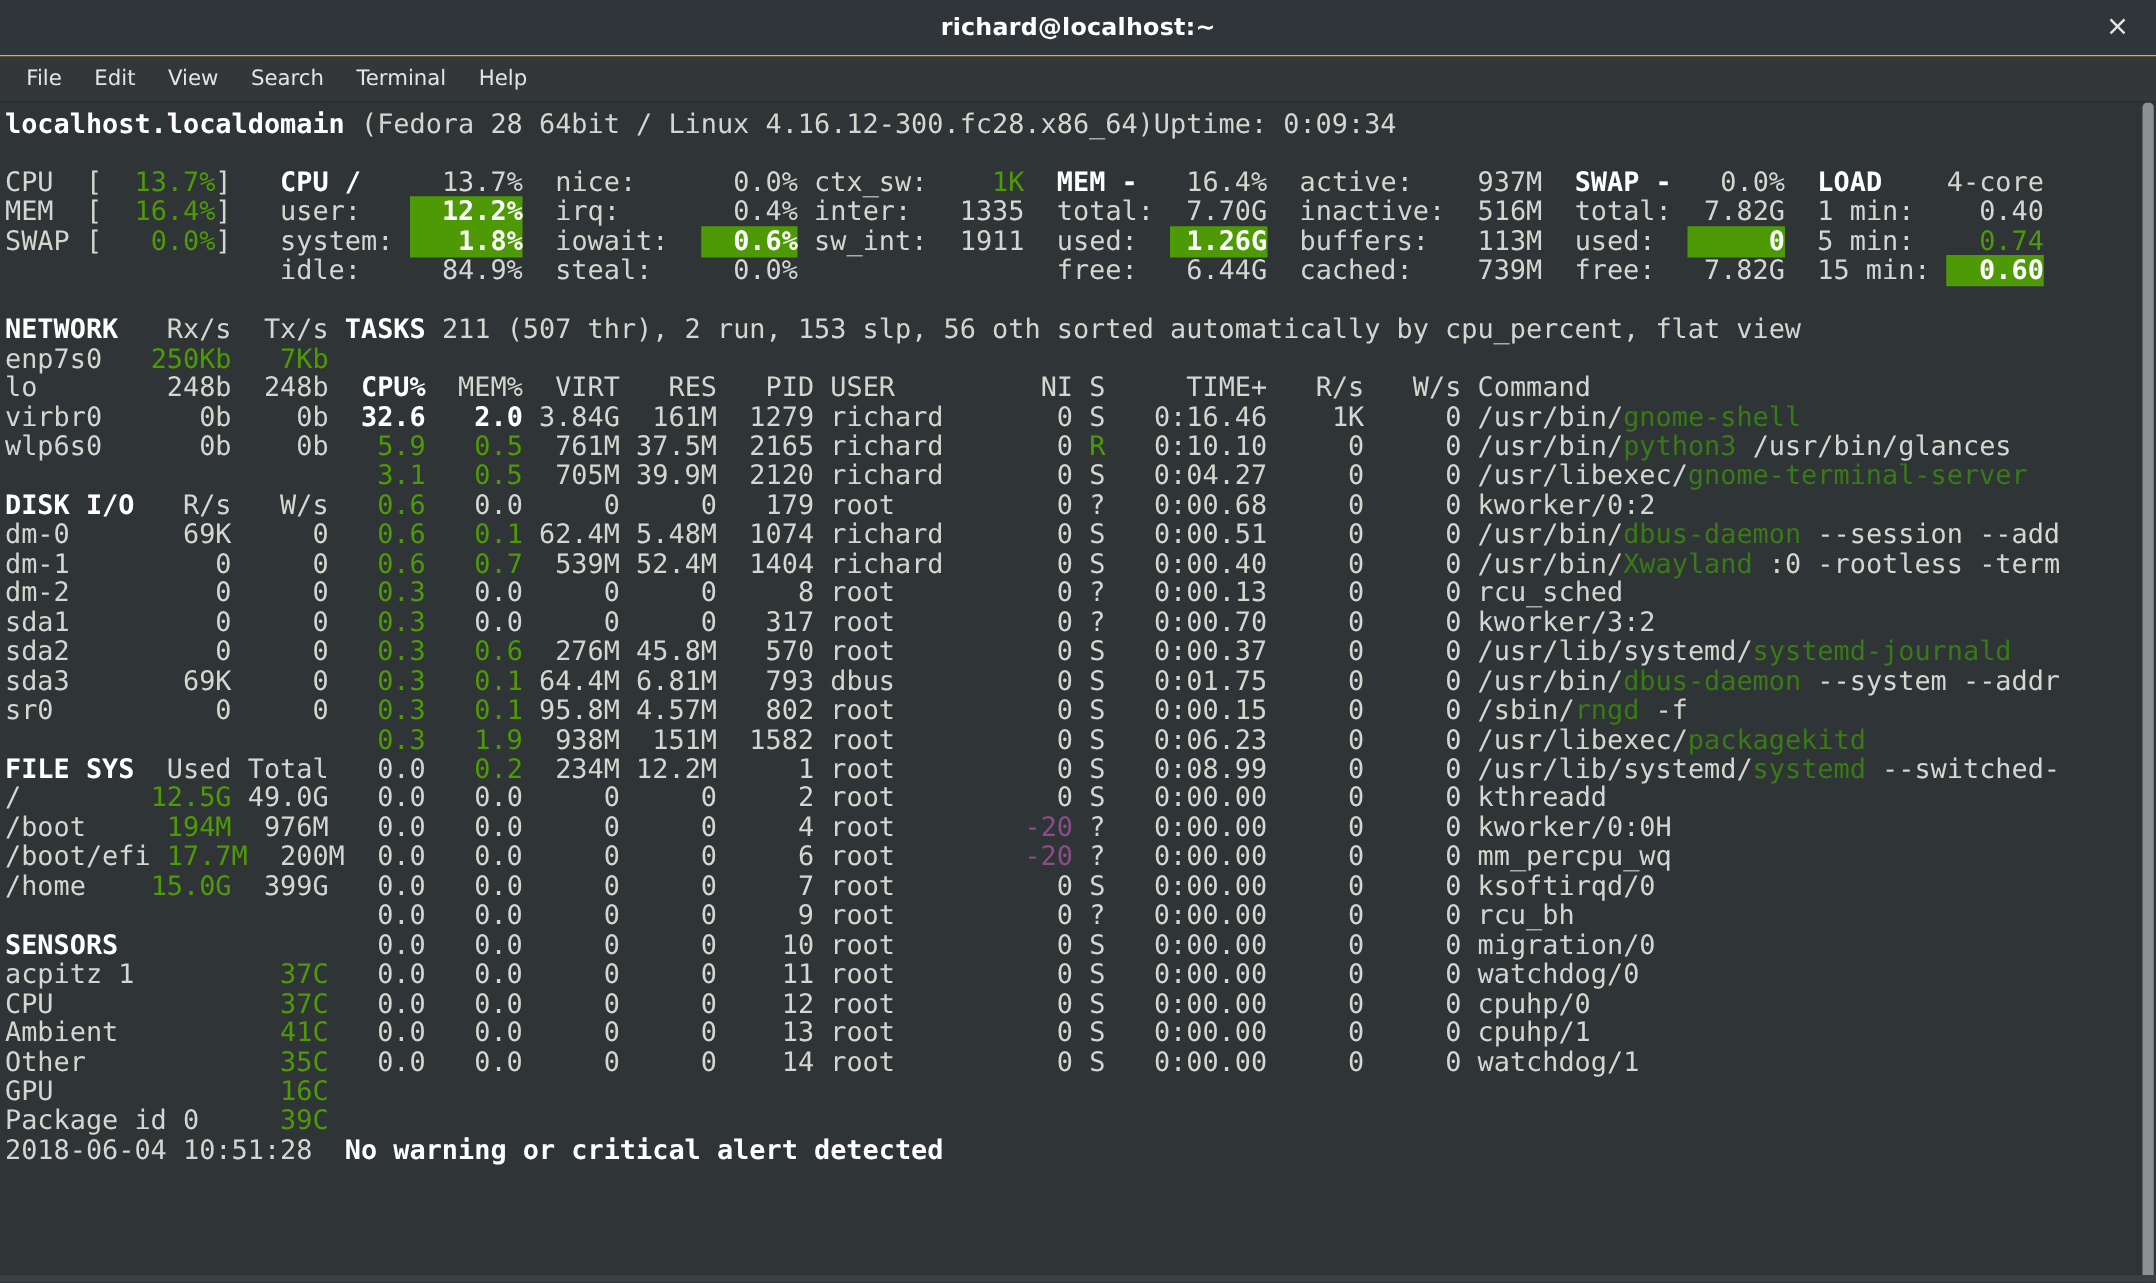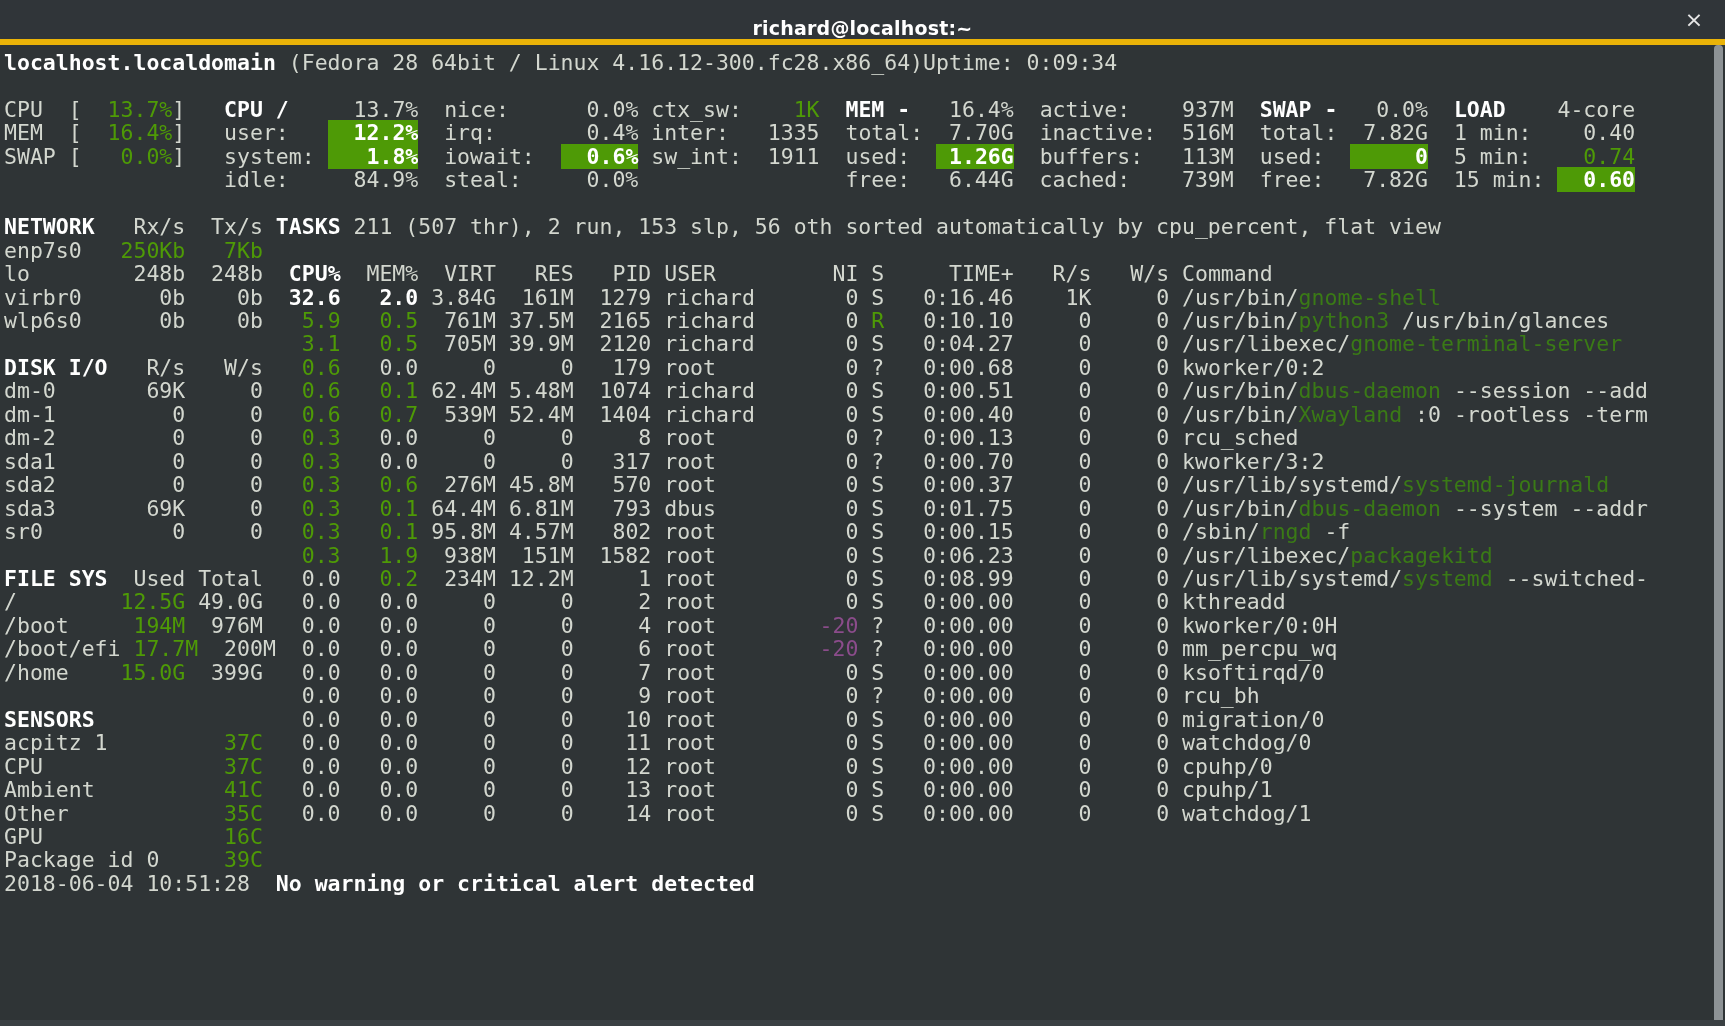--- a/index.html
+++ b/index.html
@@ -14,22 +14,22 @@
   .window {
     width: 1725px; height: 1026px;
     display: flex; flex-direction: column;
     background: #2f3436;
     position: relative;
   }
   
   .titlebar {
     height: 45px;
     background: #303539;
-    border-bottom: 6px solid #eab308;
-    display: flex; align-items: flex-end; justify-content: center;
+    border-bottom: 1px solid #eab308;
+    display: flex; align-items: center; justify-content: center;
     position: relative;
     flex: 0 0 45px;
   }
   .titlebar-text {
     color: #ffffff;
     font-family: "DejaVu Sans", "Liberation Sans", sans-serif;
     font-size: 19px;
     font-weight: 700;
     letter-spacing: .2px;
   }
@@ -108,20 +108,28 @@
 </head>
 <body>
 
 <div class="window">
 
   <div class="titlebar">
     <span class="titlebar-text">richard@localhost:~</span>
     <span class="close-btn">×</span>
   </div>
 
+  <div class="menubar">
+    <span class="menu-item">File</span>
+    <span class="menu-item">Edit</span>
+    <span class="menu-item">View</span>
+    <span class="menu-item">Search</span>
+    <span class="menu-item">Terminal</span>
+    <span class="menu-item">Help</span>
+  </div>
 
   <div class="term">
     <pre class="screen" id="screen"><span class="bold">localhost.localdomain</span><span class="white"> (Fedora 28 64bit / Linux 4.16.12-300.fc28.x86_64)</span><span class="white">Uptime: 0:09:34</span>
 
 <span class="white">CPU  </span><span class="white">[</span><span class="green">  13.7%</span><span class="white">]</span>   <span class="bold">CPU /   </span><span class="white">  13.7%</span>  <span class="white">nice:    </span><span class="white">  0.0%</span> <span class="white">ctx_sw: </span><span class="green">   1K</span>  <span class="bold">MEM -  </span><span class="white"> 16.4%</span>  <span class="white">active:   </span><span class="white"> 937M</span>  <span class="bold">SWAP - </span><span class="white">  0.0%</span>  <span class="bold">LOAD    </span><span class="white">4-core</span>
 <span class="white">MEM  </span><span class="white">[</span><span class="green">  16.4%</span><span class="white">]</span>   <span class="white">user:   </span><span class="hl">  12.2%</span>  <span class="white">irq:     </span><span class="white">  0.4%</span> <span class="white">inter:  </span><span class="white"> 1335</span>  <span class="white">total: </span><span class="white"> 7.70G</span>  <span class="white">inactive: </span><span class="white"> 516M</span>  <span class="white">total: </span><span class="white"> 7.82G</span>  <span class="white">1 min:  </span><span class="white">  0.40</span>
 <span class="white">SWAP </span><span class="white">[</span><span class="green">   0.0%</span><span class="white">]</span>   <span class="white">system: </span><span class="hl">   1.8%</span>  <span class="white">iowait:  </span><span class="hl">  0.6%</span> <span class="white">sw_int: </span><span class="white"> 1911</span>  <span class="white">used:  </span><span class="hl"> 1.26G</span>  <span class="white">buffers:  </span><span class="white"> 113M</span>  <span class="white">used:  </span><span class="hl">     0</span>  <span class="white">5 min:  </span><span class="green">  0.74</span>
                  <span class="white">idle:   </span><span class="white">  84.9%</span>  <span class="white">steal:   </span><span class="white">  0.0%</span>                <span class="white">free:  </span><span class="white"> 6.44G</span>  <span class="white">cached:   </span><span class="white"> 739M</span>  <span class="white">free:  </span><span class="white"> 7.82G</span>  <span class="white">15 min: </span><span class="hl">  0.60</span>
 
 <span class="bold">NETWORK </span><span class="white">  Rx/s</span><span class="white">  Tx/s</span> <span class="bold">TASKS </span><span class="white">211 (507 thr), 2 run, 153 slp, 56 oth sorted automatically by cpu_percent, flat view</span>

